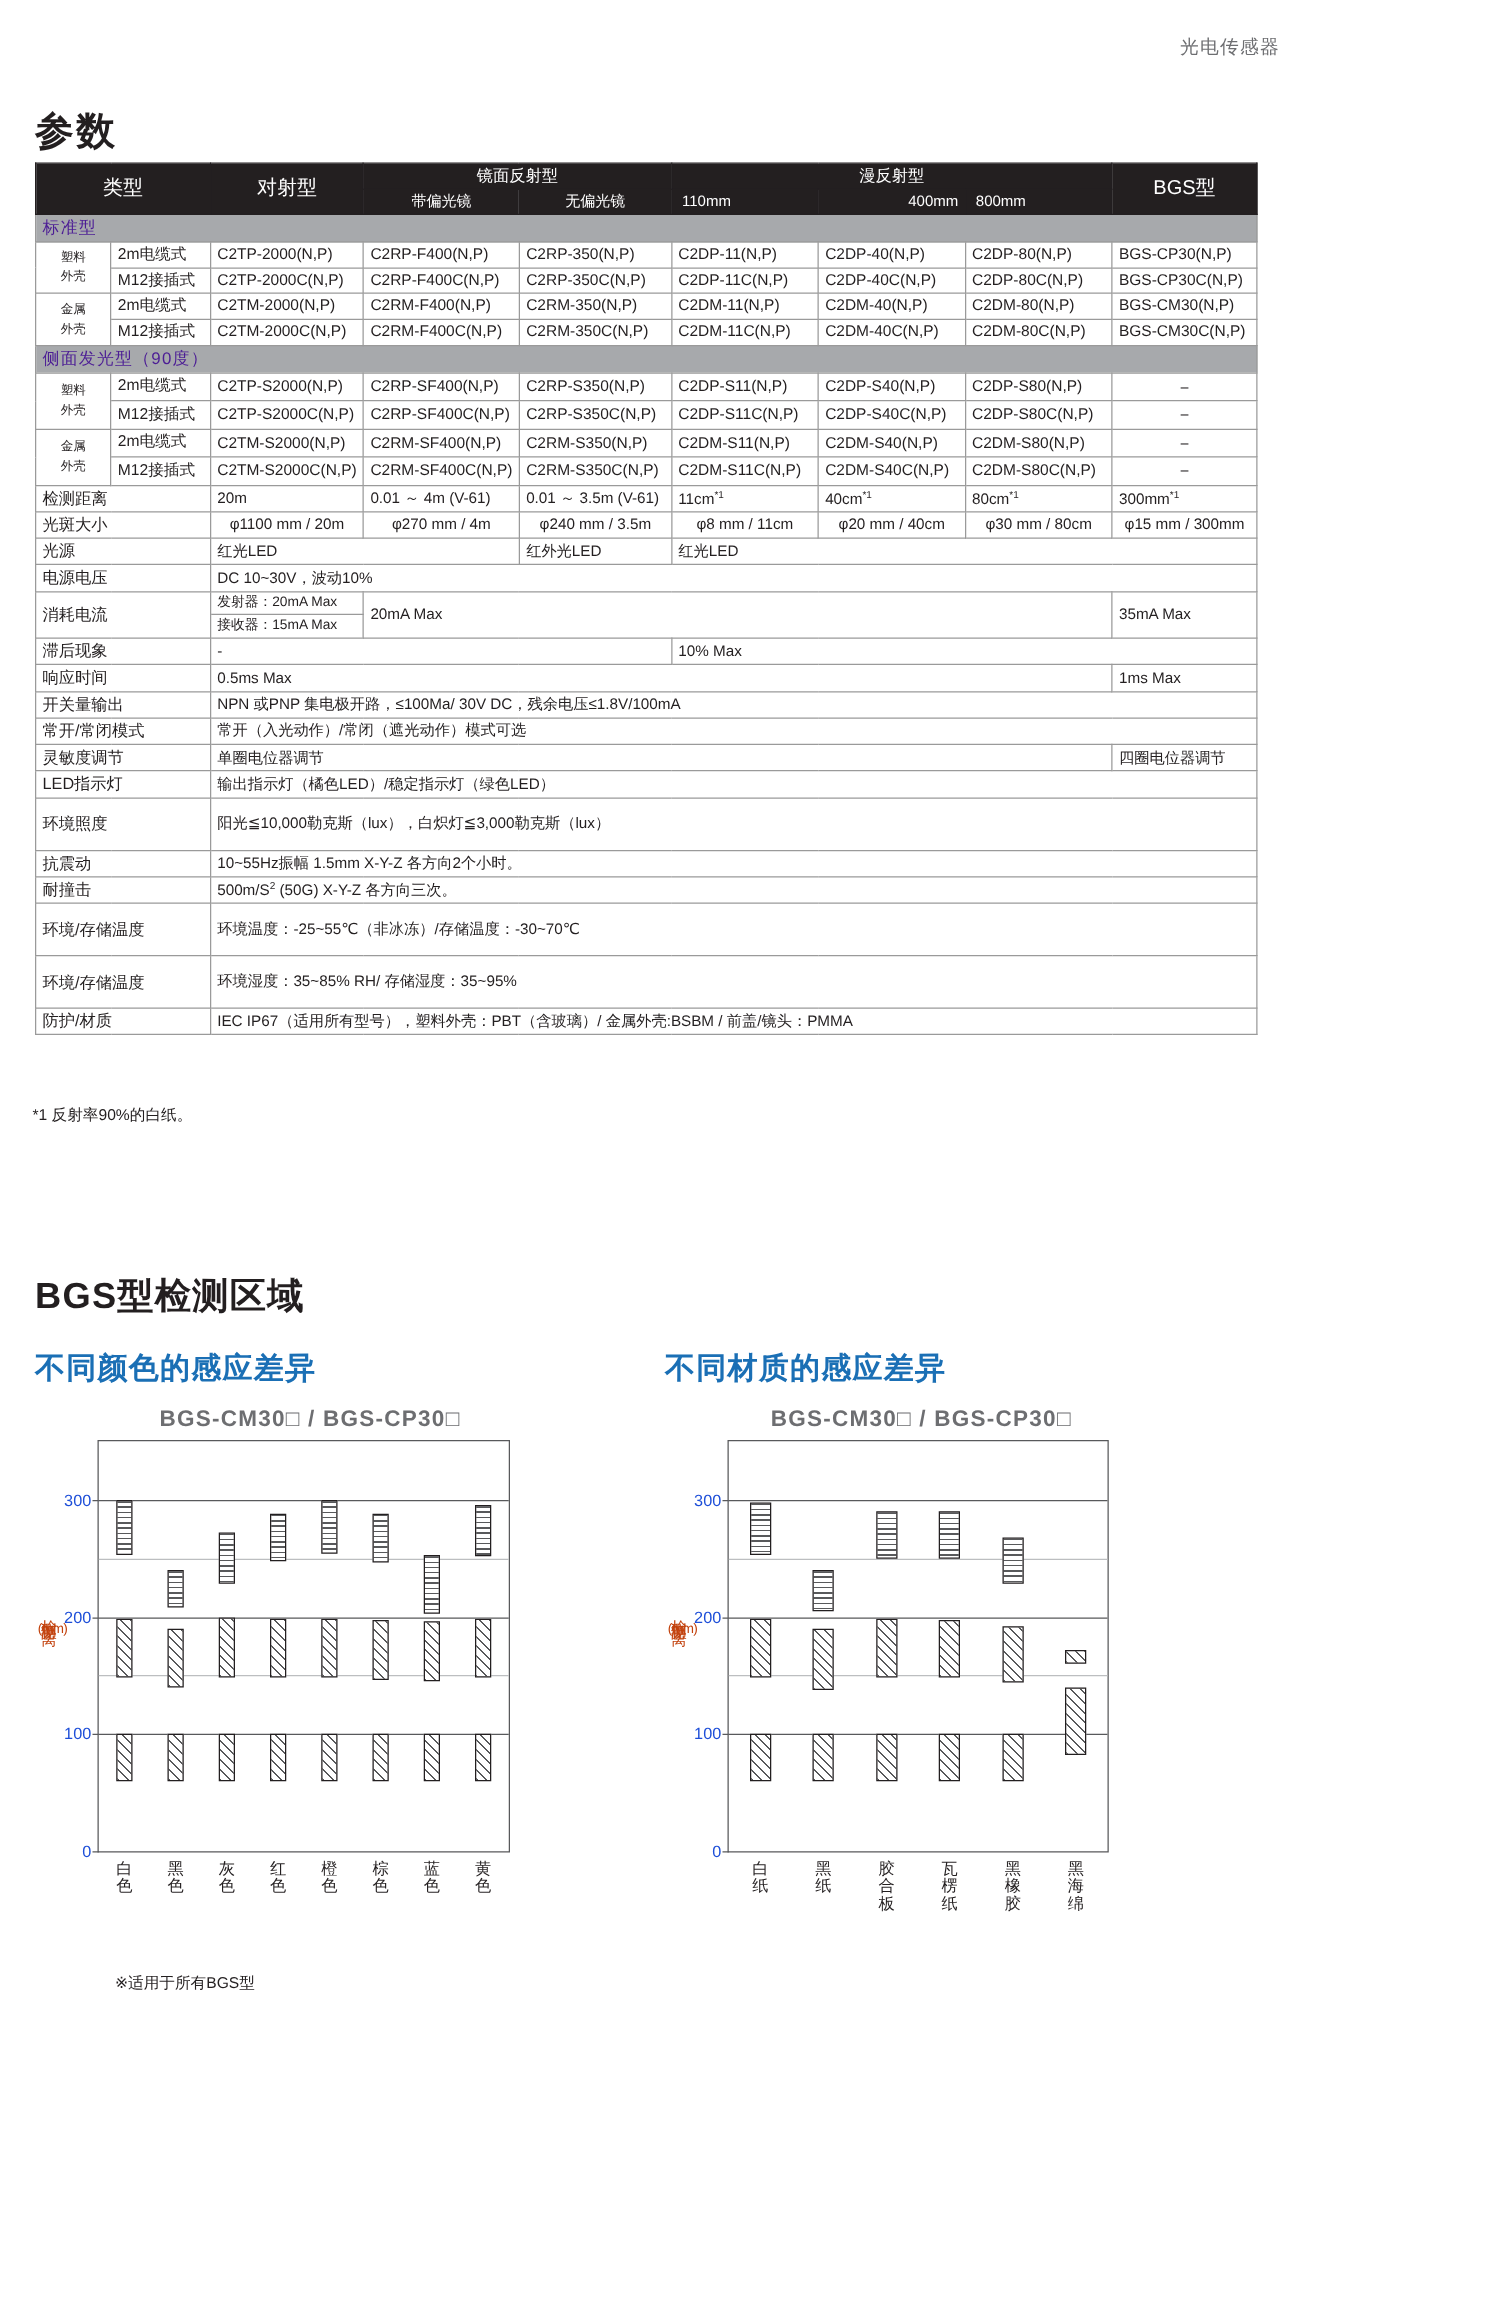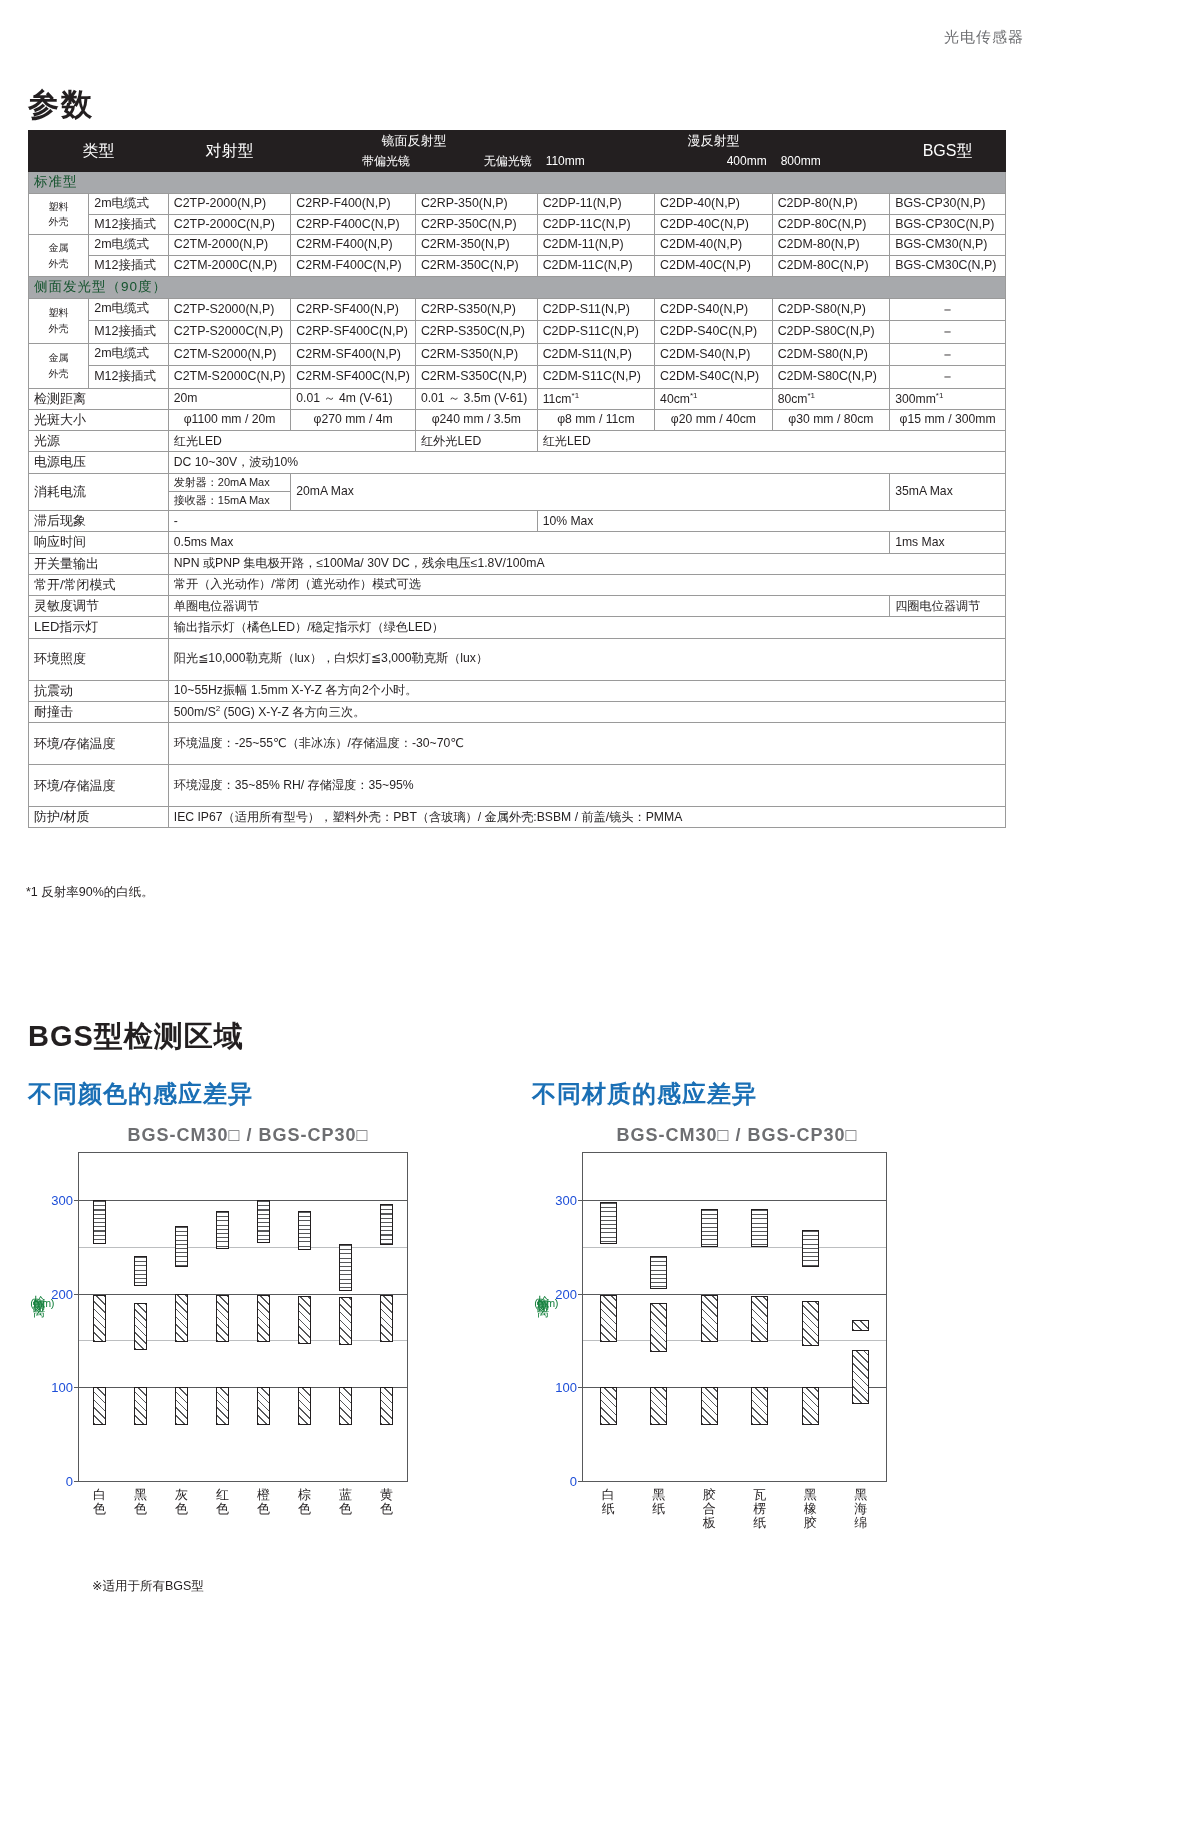--- a/index.html
+++ b/index.html
@@ -46,23 +46,23 @@
     vertical-align:middle;
     font-weight:normal;
     line-height:1.25;
   }
   .hd {
     background:#231f20; color:#ffffff;
     text-align:center; font-weight:bold; border:1px solid #231f20 !important;
   }
   .hd.lg { font-size:16px; }
   .hd.md { font-size:13px; }
-  .hd.sm { font-size:12px;text-align:right; }
+  .hd.sm { font-size:12px; }
   .grp {
-    background:#a7a9ac; color:#14532d; font-weight:normal;
+    background:#a7a9ac; color:#4c1d95; font-weight:normal;
     font-size:13.5px; padding:3px 8px; letter-spacing:1px;
   }
   .mdl { font-weight:bold; font-size:12.4px; white-space:nowrap; text-align:left; }
   .rlbl { font-size:10px; text-align:center; white-space:nowrap; }
   .rlbl2 { font-size:12.5px; text-align:left; white-space:nowrap; padding-left:6px;}
   .lbl { font-size:13px; text-align:left; padding-left:8px; white-space:nowrap; }
   .val { font-size:12.2px; text-align:left; padding-left:8px; }
   .valc { font-size:12.2px; text-align:center; }
   .dash { text-align:center; font-size:14px; }
   sup.ast { font-size:8px; vertical-align:super; }
@@ -87,21 +87,21 @@
   }
   .gl { position:absolute; left:0; right:0; height:1px; background:#bcbec0; }
   .gl.major { background:#58595b; }
   .ytick {
     position:absolute; right:100%; margin-right:6px;
     font-size:13px; color:#1d4ed8; transform:translateY(-50%);
     white-space:nowrap;
   }
   .ytickmark { position:absolute; left:-5px; width:5px; height:1px; background:#58595b; }
   .ylabel {
-    position:absolute; font-size:12.5px; color:#15803d;
+    position:absolute; font-size:12.5px; color:#c2410c;
     text-align:center; line-height:1.12; width:20px;
   }
   .ylabel span { display:block; }
   .ylabel .unit { font-size:11px; letter-spacing:-0.5px; width:34px; margin-left:-7px;}
   .bar {
     position:absolute;
     border:1px solid #231f20;
     background-color:#f2f2f2;
   }
   .bar.horiz {

